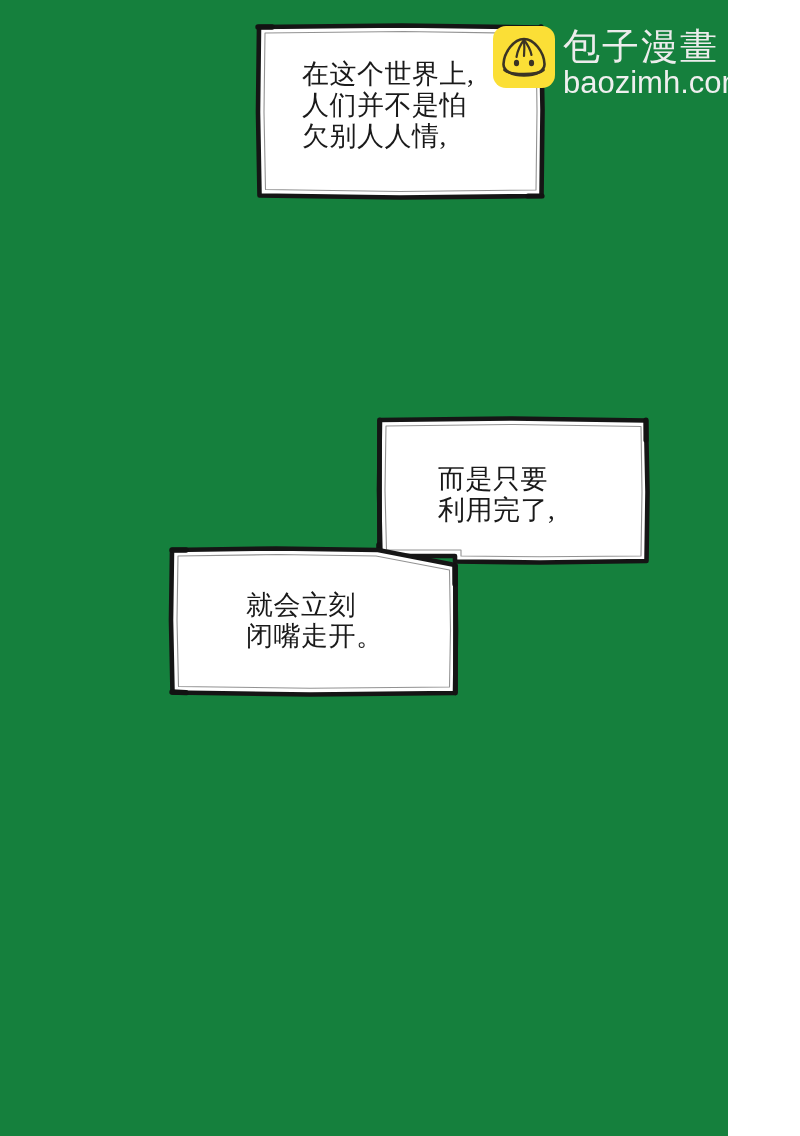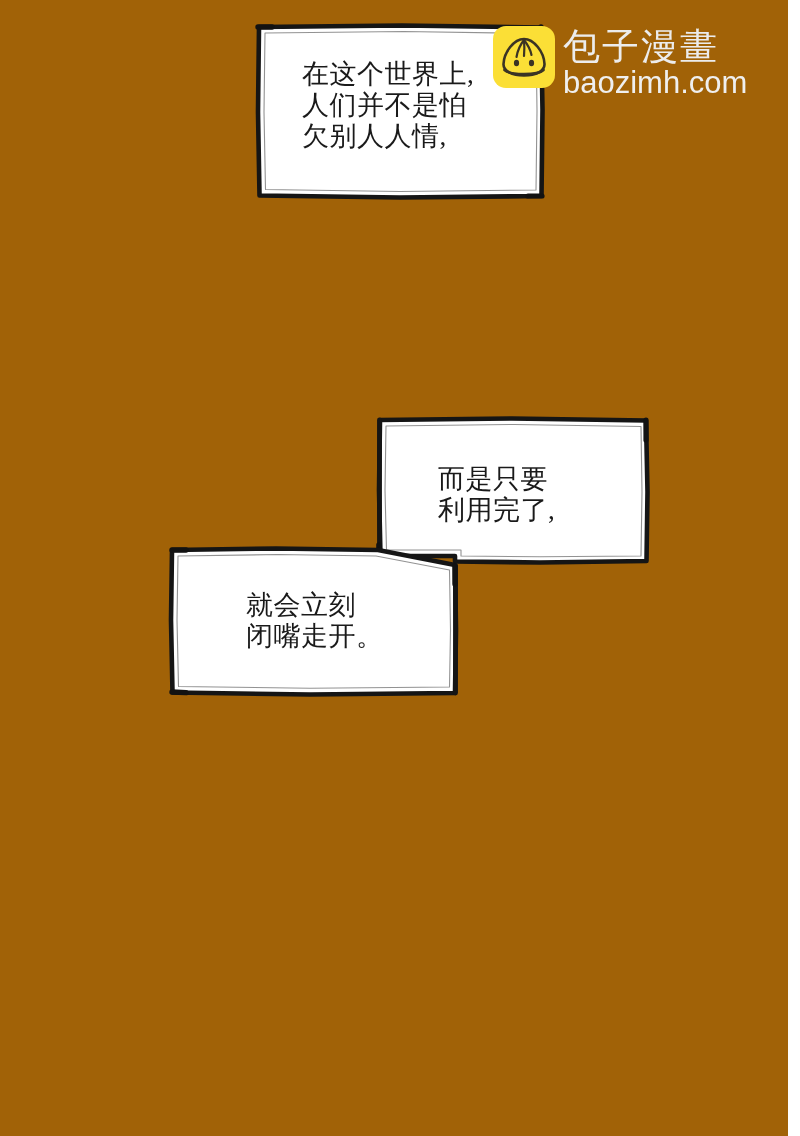--- a/index.html
+++ b/index.html
@@ -6,23 +6,23 @@
   html, body {
     margin: 0;
     padding: 0;
     background: #ffffff;
   }
   body {
     font-family: "Liberation Serif", "DejaVu Serif", serif;
   }
   #page {
     position: relative;
-    width: 788px;
+    width: 728px;
     height: 1136px;
-    background: #a16207;
+    background: #15803d;
     overflow: hidden;
   }
   #art-layer {
     position: absolute;
     left: 0;
     top: 0;
     width: 800px;
     height: 1136px;
   }
   .panel-text {

